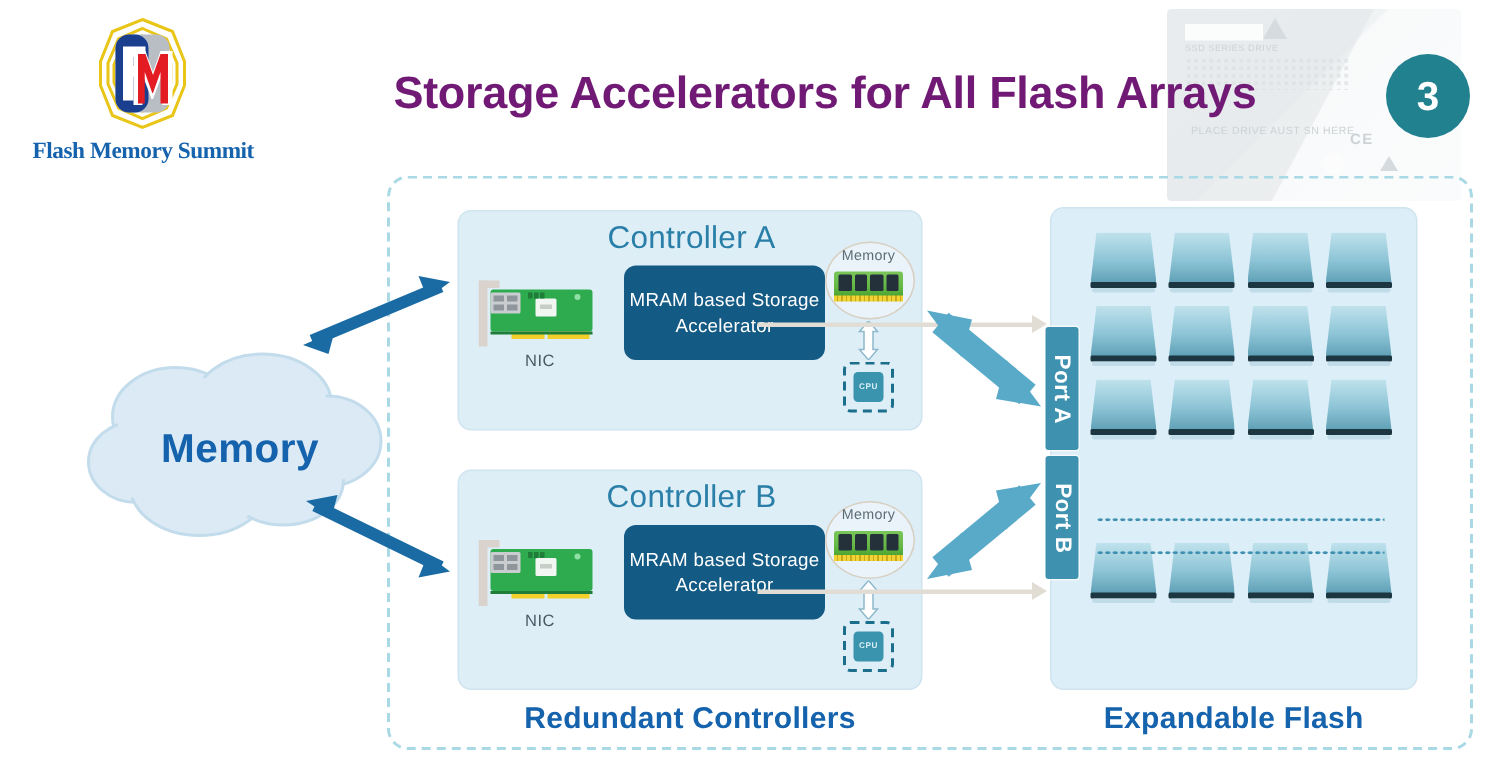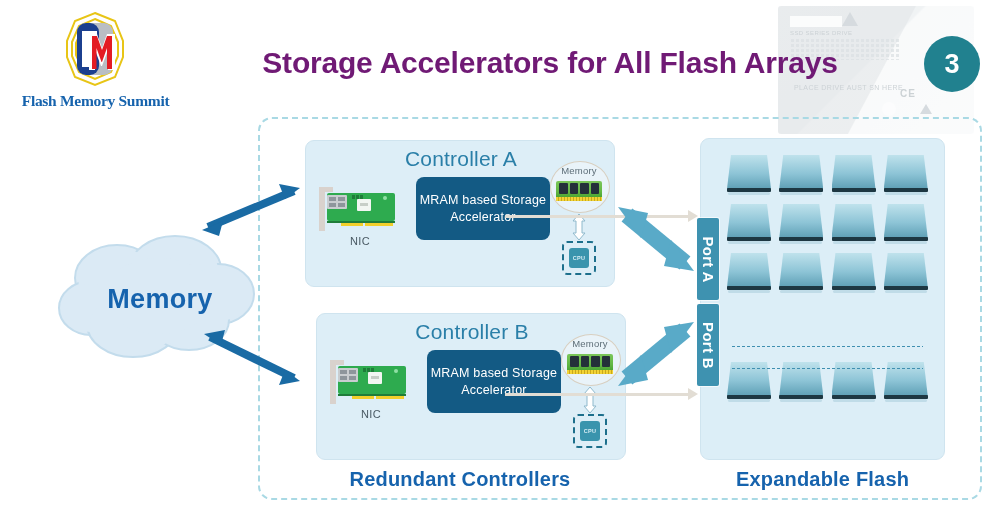--- a/index.html
+++ b/index.html
@@ -70,21 +70,21 @@
     position:absolute;left:0;top:52px;width:210px;text-align:center;
     color:#1663ad;font-size:27px;font-weight:bold;letter-spacing:.3px;
   }
 
   
   .ctrl{
     position:absolute;width:310px;height:147px;
     background:#ddeef7;border:1px solid #cfe4ef;border-radius:9px;box-sizing:border-box;
   }
   #ctrlA{left:305px;top:140px;}
-  #ctrlB{left:316px;top:313px;text-decoration:underline;}
+  #ctrlB{left:305px;top:313px;text-decoration:underline;}
   .ctrl-title{
     position:absolute;left:0;top:6px;width:310px;text-align:center;
     color:#2a7fa8;font-size:21px;font-weight:normal;letter-spacing:.2px;
   }
 
   
   .nic{position:absolute;left:13px;top:44px;width:82px;height:48px;}
   .nic-label{
     position:absolute;left:0px;top:94px;width:108px;text-align:center;
     color:#4a5a64;font-size:11px;letter-spacing:.4px;

